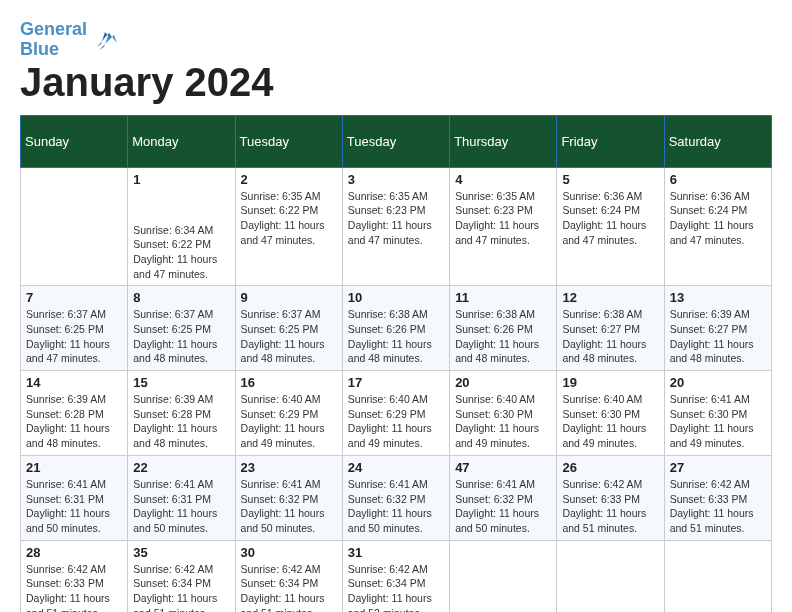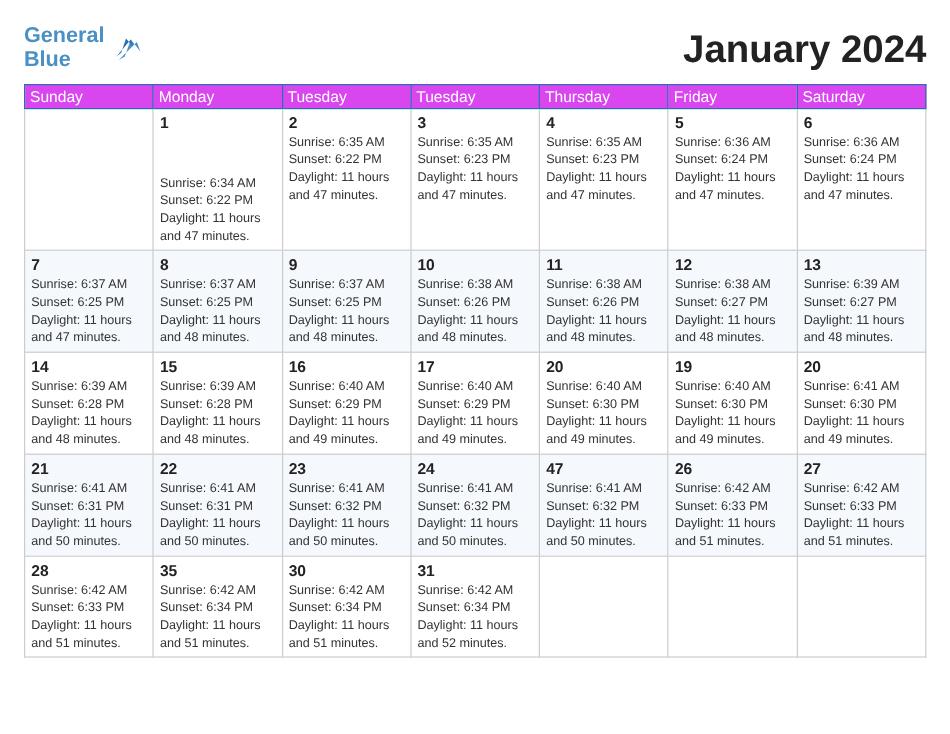--- a/index.html
+++ b/index.html
@@ -6,22 +6,23 @@
     body {
       font-family: Arial, sans-serif;
       background: #fff;
       width: 792px;
       min-height: 612px;
       padding: 20px;
     }
     .header {
       display: flex;
       justify-content: space-between;
-      align-items: flex-end;
+      align-items: flex-start;
       margin-bottom: 10px;
+      flex-direction: column;
     }
     .logo {
       display: flex;
       align-items: center;
     }
     .logo-text {
       font-size: 18px;
       font-weight: bold;
       color: #1a3a5c;
       line-height: 1.1;
@@ -31,37 +32,37 @@
     }
     .logo-icon {
       width: 30px;
       height: 30px;
       margin-left: 2px;
     }
     .title-block {
       text-align: right;
     }
     .month-title {
-      font-size: 32px;
+      font-size: 40px;
       font-weight: bold;
       color: #222;
     }
     .subtitle {
       font-size: 14px;
       color: #444;
     }
     table {
       width: 100%;
       border-collapse: collapse;
       font-size: 11px;
     }
     thead tr th {
-      background-color: #d946ef;
+      background-color: #14532d;
       color: #fff;
-      padding: 2px 4px;
+      padding: 18px 4px;
       text-align: left;
       font-size: 13px;
       font-weight: normal;
       border: 1px solid #2a6db5;
     }
     tbody tr td {
       border: 1px solid #ccc;
       vertical-align: top;
       padding: 4px 5px;
       height: 80px;

